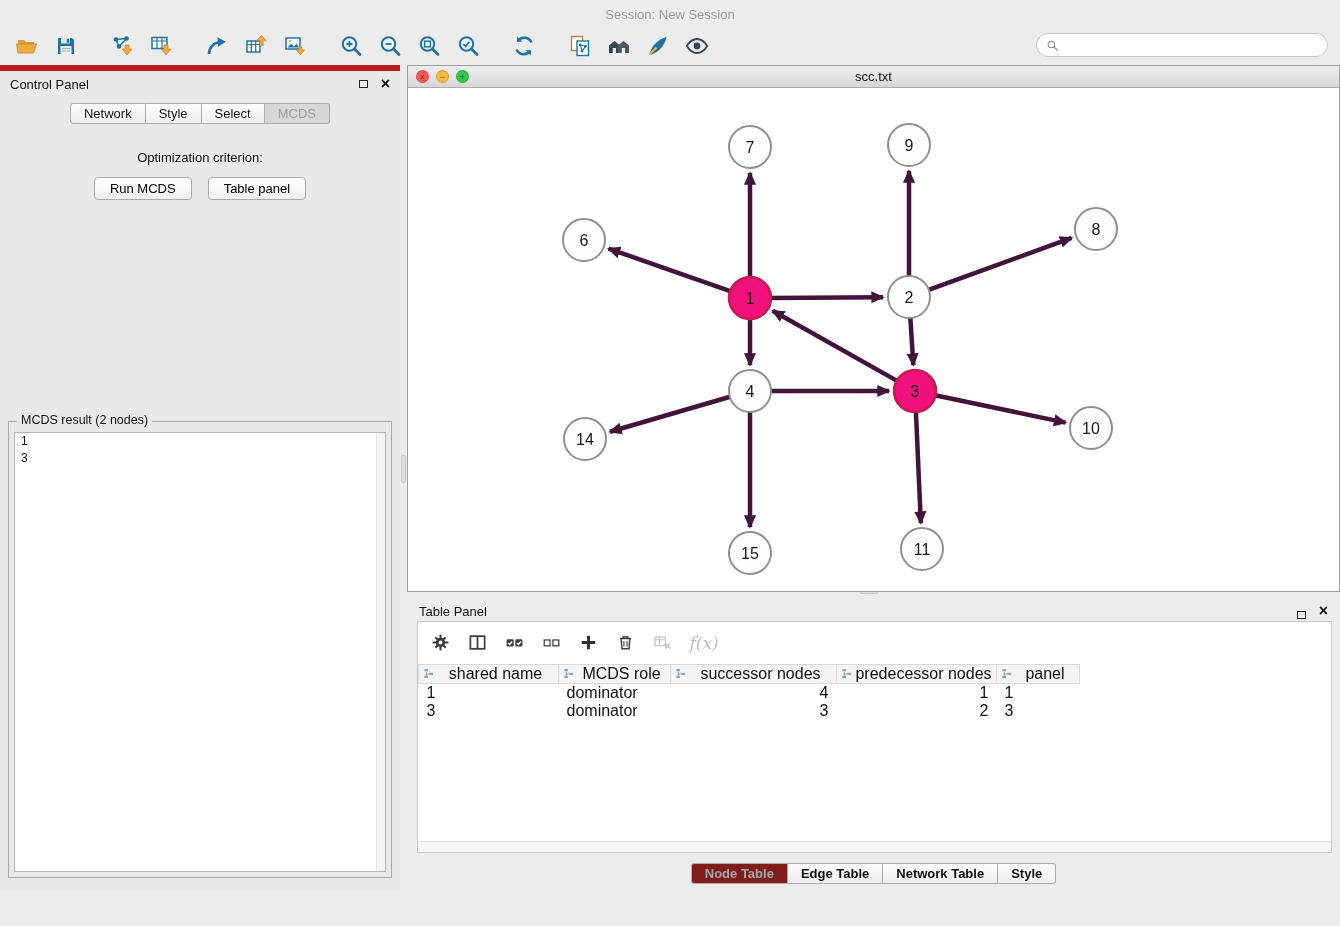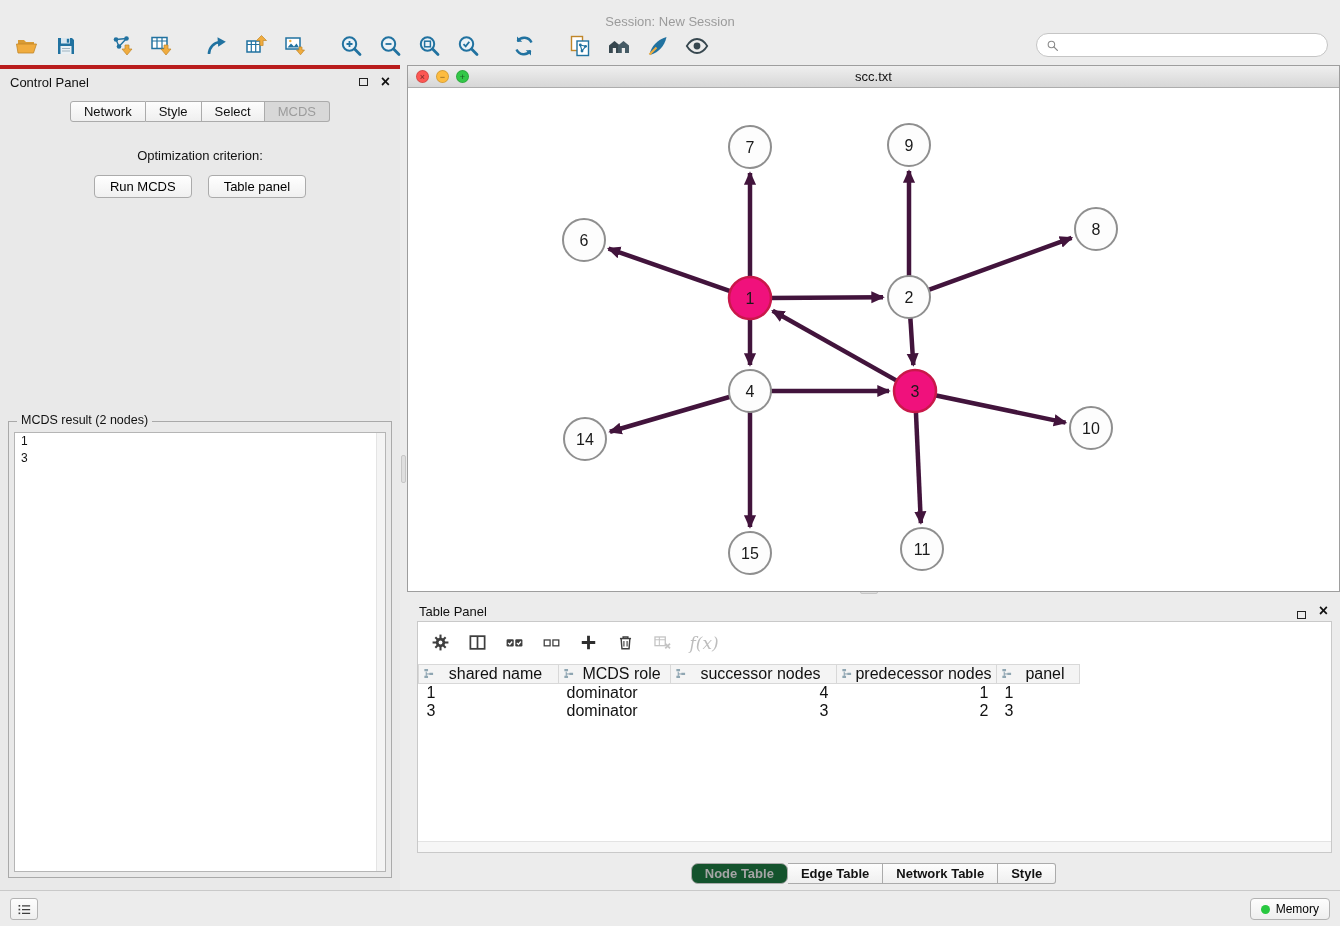--- a/index.html
+++ b/index.html
@@ -1,41 +1,41 @@
 <!DOCTYPE html>
 <html><head>
 <meta charset="utf-8">
 <style>
   * { margin:0; padding:0; box-sizing:border-box; }
   html,body { background:#D8D8D8; }
   #app { position:relative; width:1340px; height:926px; background:#ECECEC;
          font-family:"Liberation Sans", sans-serif; font-size:13px; color:#111; overflow:hidden; }
 
   
-  .titlebar { position:absolute; top:8px; left:0; width:100%; height:27px; line-height:27px;
+  .titlebar { position:absolute; top:1px; left:0; width:100%; height:27px; line-height:27px;
               text-align:center; color:#9B9B9B; font-size:13px; }
 
   
   .toolbar { position:absolute; top:27px; left:0; width:100%; height:38px; display:flex;
              align-items:center; padding:0 12px; }
   .tb-group { display:flex; align-items:center; gap:9px; margin-right:26px; }
   .icon-btn { width:30px; height:30px; border:none; background:transparent; padding:2px;
               display:flex; align-items:center; justify-content:center; cursor:pointer; }
   .icon-btn.disabled { cursor:default; }
   .icon { width:24px; height:24px; display:block; }
   .icon svg { width:100%; height:100%; display:block; }
   .search-wrap { position:absolute; right:12px; top:33px; width:292px; height:24px; background:#FFF;
                  border:1px solid #C5C5C5; border-radius:12px; display:flex; align-items:center;
                  padding:0 9px; }
   .search-wrap .icon { width:13px; height:13px; margin-right:6px; flex:none; }
   .search-input { border:none; outline:none; flex:1; font-size:12px; background:transparent; }
 
   
   .control-panel { position:absolute; left:0; top:65px; width:400px; height:825px; background:#E9E9E9;
-                   border-top:4px solid #b91c1c; }
+                   border-top:6px solid #b91c1c; }
   .panel-header { height:26px; display:flex; align-items:center; padding:0 10px; font-size:13px; }
   .panel-header .spacer { flex:1; }
   .float-box { width:9px; height:8px; border:1.5px solid #222; display:inline-block; margin-right:13px; cursor:pointer; }
   .close-x { font-size:16px; font-weight:bold; color:#111; line-height:1; cursor:pointer; }
   .cp-tabs { display:flex; justify-content:center; margin-top:6px; }
   .cp-tab { border:1px solid #ABABAB; border-left:none; padding:2px 13px; font-size:13px;
             background:linear-gradient(#FDFDFD,#EFEFEF); color:#111; cursor:pointer; }
   .cp-tab:first-child { border-left:1px solid #ABABAB; border-radius:3px 0 0 3px; }
   .cp-tab:last-child { border-radius:0 3px 3px 0; }
   .cp-tab.active { background:#D8D8D8; color:#9C9C9C; }
@@ -101,21 +101,21 @@
   th.c4, td.c4 { width:83px; }
   td.c2 { text-align:right; padding-right:22px; }
   td.c3 { text-align:right; padding-right:12px; }
   .tp-hscroll { position:absolute; left:0; right:0; bottom:0; height:11px; background:#F6F6F6;
                 border-top:1px solid #E3E3E3; cursor:pointer; }
   .tp-tabs { position:absolute; left:0; right:0; bottom:4px; display:flex; justify-content:center; }
   .tp-tab { border:1px solid #ABABAB; border-left:none; padding:2px 13px; font-size:13px; font-weight:bold;
             background:linear-gradient(#FDFDFD,#EFEFEF); color:#111; cursor:pointer; }
   .tp-tab:first-child { border-left:1px solid #ABABAB; border-radius:3px 0 0 3px; }
   .tp-tab:last-child { border-radius:0 3px 3px 0; }
-  .tp-tab.active { background:#14532d; color:#A5A5A5;border-radius:7px; }
+  .tp-tab.active { background:#7f1d1d; color:#A5A5A5; }
 
   
   .statusbar { position:absolute; left:0; bottom:0; width:100%; height:36px; background:#ECECEC;
                border-top:1px solid #C9C9C9; }
   .sb-left-btn { position:absolute; left:10px; top:7px; width:28px; height:22px; border:1px solid #B3B3B3;
                  border-radius:3px; background:linear-gradient(#FDFDFD,#EFEFEF); display:flex;
                  align-items:center; justify-content:center; cursor:pointer; }
   .sb-left-btn .icon { width:15px; height:15px; }
   .memory-btn { position:absolute; right:10px; top:7px; height:22px; border:1px solid #B3B3B3;
                 border-radius:4px; background:linear-gradient(#FDFDFD,#EFEFEF); display:flex;
@@ -557,34 +557,14 @@
       <div class="tp-hscroll"></div>
     </div>
     <div class="tp-tabs">
         <div class="tp-tab active">Node Table</div>
         <div class="tp-tab">Edge Table</div>
         <div class="tp-tab">Network Table</div>
         <div class="tp-tab">Style</div>
       </div>
   </div>
 
-  <div class="statusbar">
-    <button class="sb-left-btn">
-      <span class="icon">
-          <svg viewBox="0 0 24 24">
-            <g stroke="#3E3E3E" stroke-width="2">
-              <path d="M8 6h13M8 12h13M8 18h13"></path>
-            </g>
-            <g fill="#3E3E3E">
-              <rect x="2.5" y="4.8" width="2.6" height="2.6"></rect>
-              <rect x="2.5" y="10.8" width="2.6" height="2.6"></rect>
-              <rect x="2.5" y="16.8" width="2.6" height="2.6"></rect>
-            </g>
-          </svg>
-        </span>
-    </button>
-    <button class="memory-btn">
-      <span class="memory-dot" style="background: rgb(40, 200, 64);"></span>
-      <span>Memory</span>
-    </button>
-  </div>
 
 </div>
 
 </body></html>

